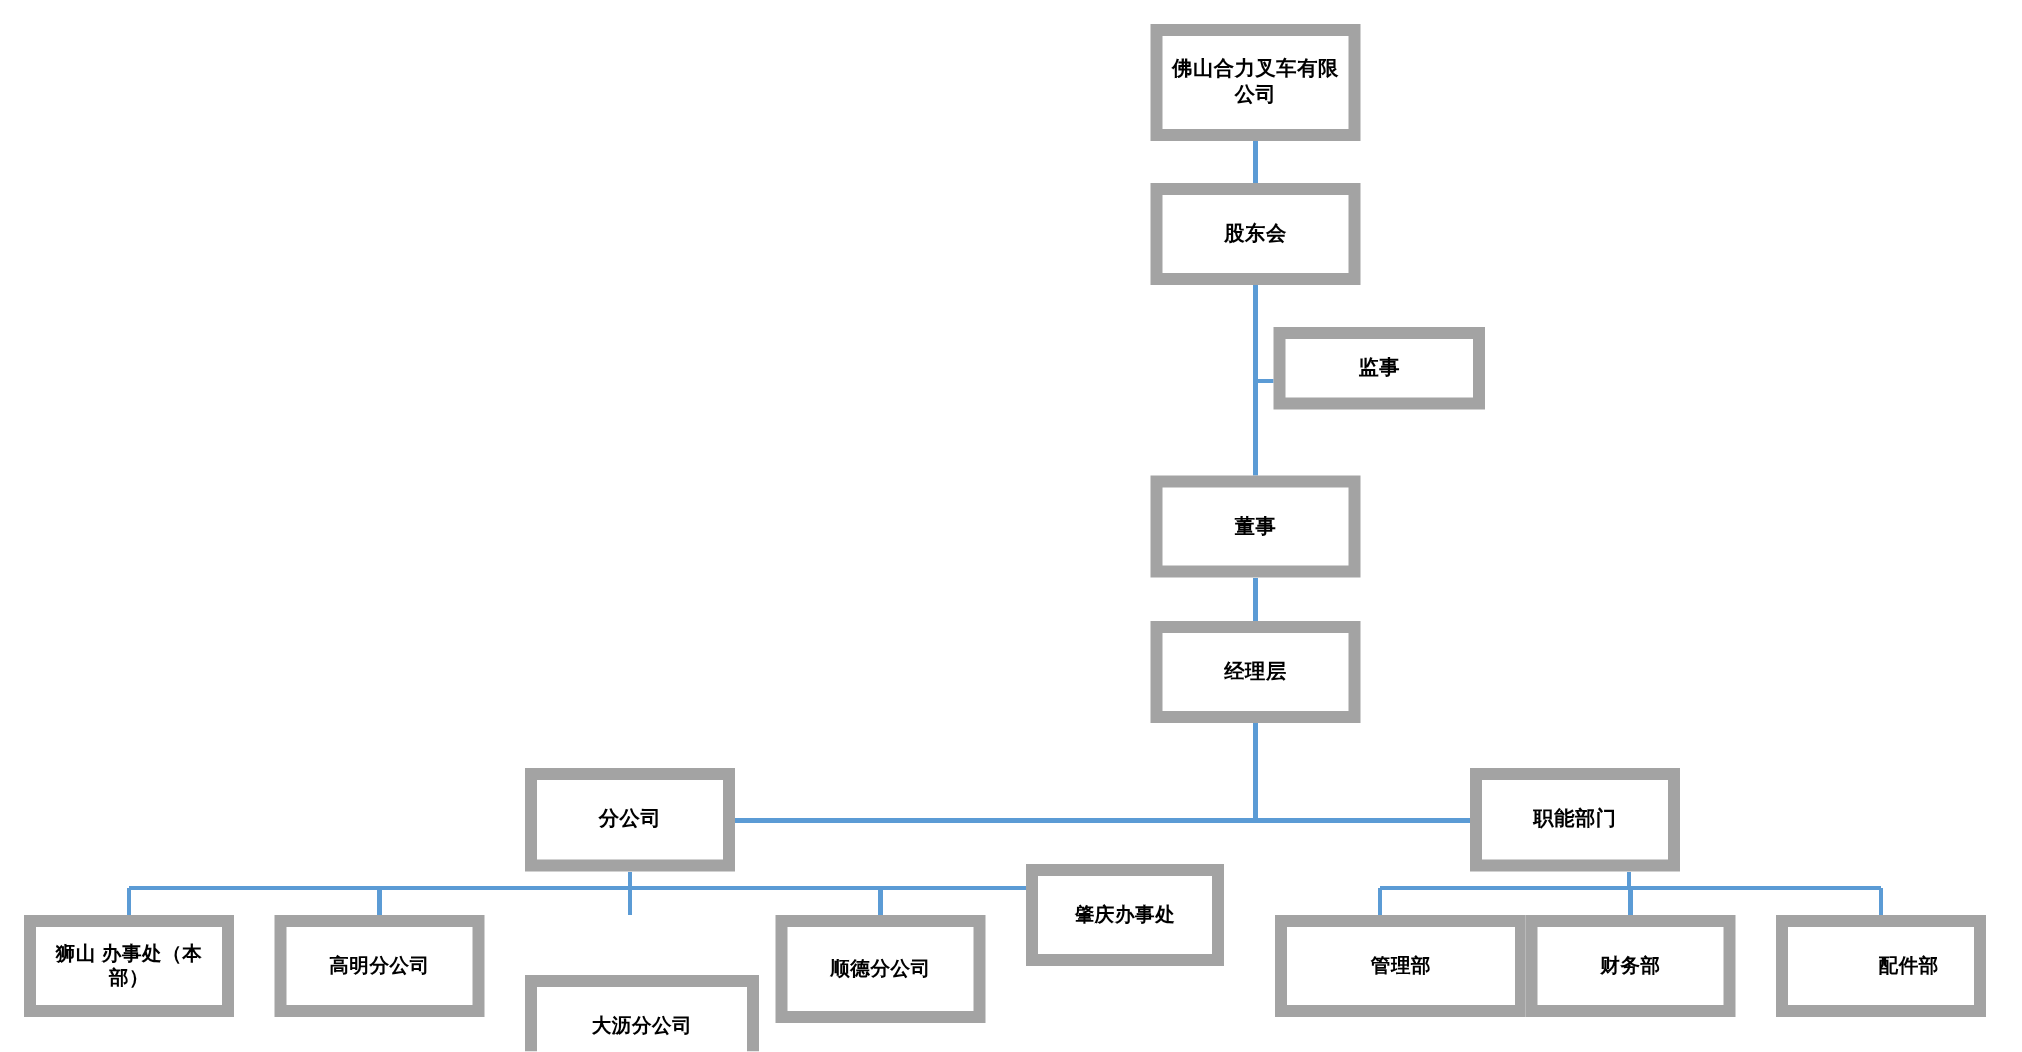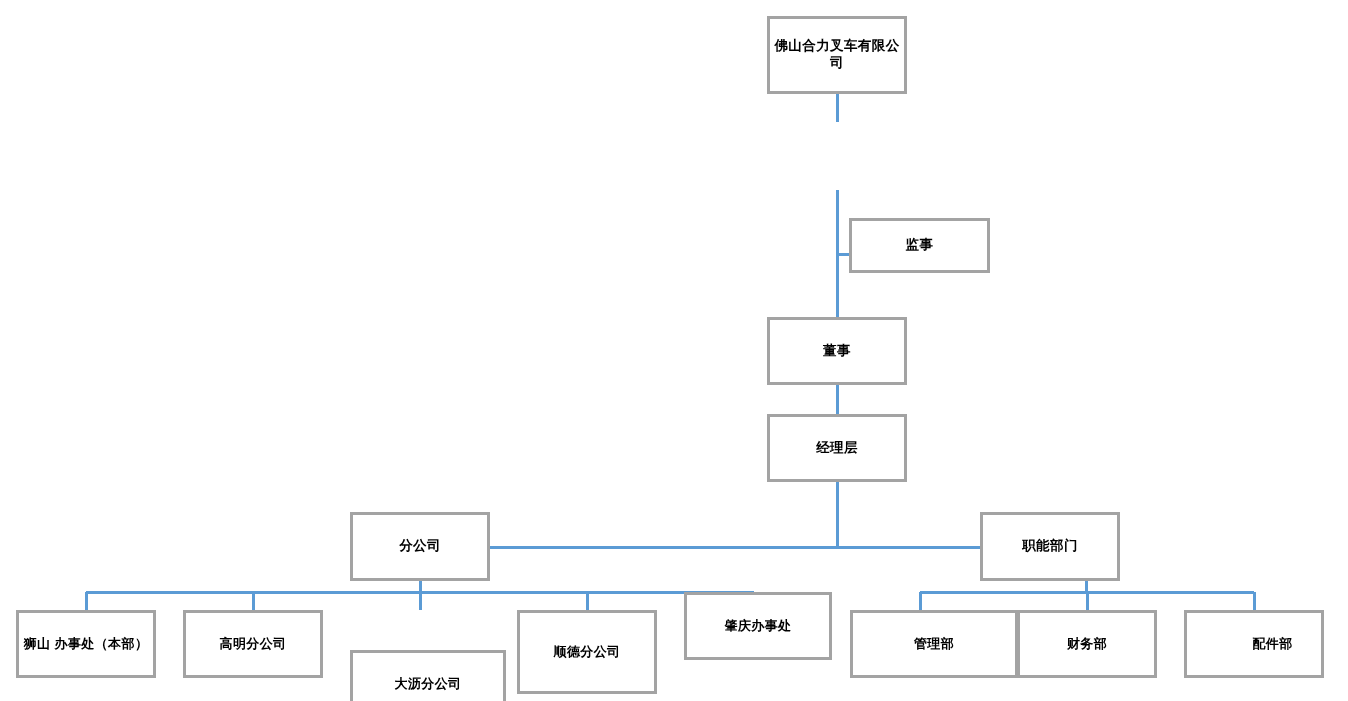--- a/index.html
+++ b/index.html
@@ -21,21 +21,21 @@
     position: absolute;
     left: 0;
     top: 0;
     width: 1348px;
     height: 701px;
     pointer-events: none;
   }
   .node {
     position: absolute;
     box-sizing: border-box;
-    border: 3px solid #a3a3a3;
+    border: 8px solid #a3a3a3;
     background: #ffffff;
     display: flex;
     align-items: center;
     justify-content: center;
     text-align: center;
     color: #000000;
     font-weight: bold;
     font-size: 13.5px;
     line-height: 1.25;
     letter-spacing: 0.4px;
@@ -77,32 +77,33 @@
 
       <line x1="920" y1="592" x2="1254" y2="592"></line>
 
       <line x1="920" y1="592" x2="920" y2="610"></line>
       <line x1="1087" y1="592" x2="1087" y2="610"></line>
       <line x1="1254" y1="592" x2="1254" y2="610"></line>
     </g>
   </svg>
 
   <div class="node" id="n-company" style="left: 767px; top: 16px; width: 140px; height: 78px;">佛山合力叉车有限公司</div>
+  <div class="node" id="n-shareholders" style="left: 767px; top: 122px; width: 140px; height: 68px;">股东会</div>
   <div class="node" id="n-supervisor" style="left: 849px; top: 218px; width: 141px; height: 55px;">监事</div>
   <div class="node" id="n-director" style="left: 767px; top: 317px; width: 140px; height: 68px; text-align: right;">董事</div>
   <div class="node" id="n-management" style="left: 767px; top: 414px; width: 140px; height: 68px;">经理层</div>
   <div class="node" id="n-branches" style="left: 350px; top: 512px; width: 140px; height: 69px;">分公司</div>
   <div class="node" id="n-functions" style="left: 980px; top: 512px; width: 140px; height: 69px;">职能部门</div>
 
   <div id="branch-children-layer">
       <div class="node small" style="left: 16px; top: 610px; width: 140px; height: 68px;">狮山 办事处（本部）</div>
       <div class="node small" style="left: 183px; top: 610px; width: 140px; height: 68px;">高明分公司</div>
       <div class="node small" style="left: 350px; top: 610px; width: 156px; height: 68px; margin-top: 40px;">大沥分公司</div>
-      <div class="node small" style="left: 517px; top: 610px; width: 140px; height: 84px;">顺德分公司</div>
-      <div class="node small" style="left: 684px; top: 592px; width: 148px; height: 68px;">肇庆办事处</div>
+      <div class="node small" style="left: 517px; top: 610px; width: 140px; height: 72px;">顺德分公司</div>
+      <div class="node small" style="left: 684px; top: 576px; width: 132px; height: 68px;">肇庆办事处</div>
     </div>
   <div id="function-children-layer">
       <div class="node small" style="left: 850px; top: 610px; width: 168px; height: 68px;">管理部</div>
       <div class="node small" style="left: 1017px; top: 610px; width: 140px; height: 68px;">财务部</div>
       <div class="node small" style="left: 1184px; top: 610px; width: 140px; height: 68px; padding-left: 37px;">配件部</div>
     </div>
 
 </div>
 
 </body></html>

